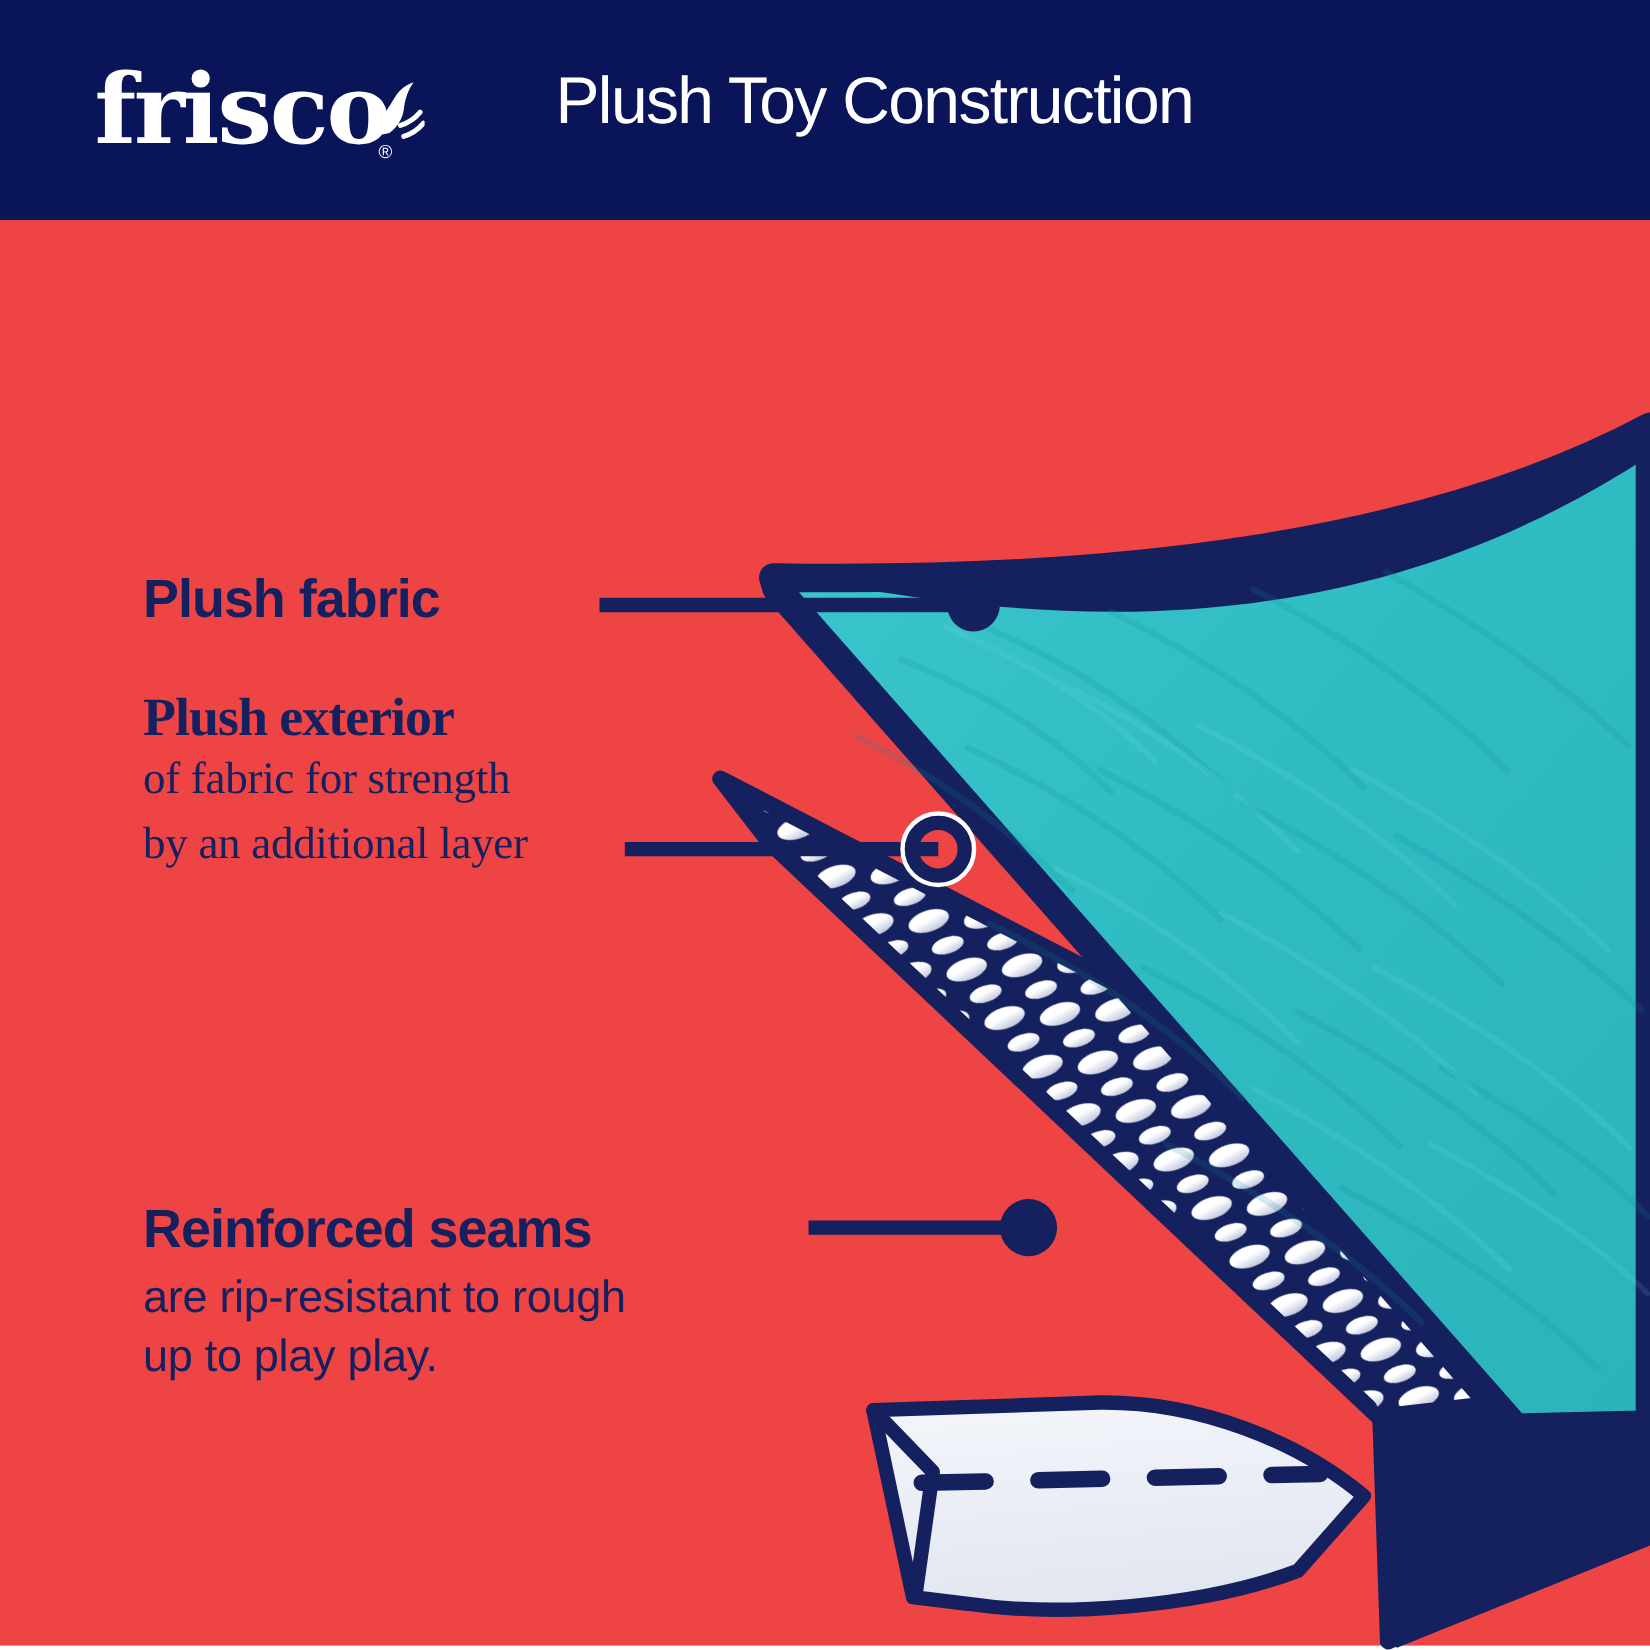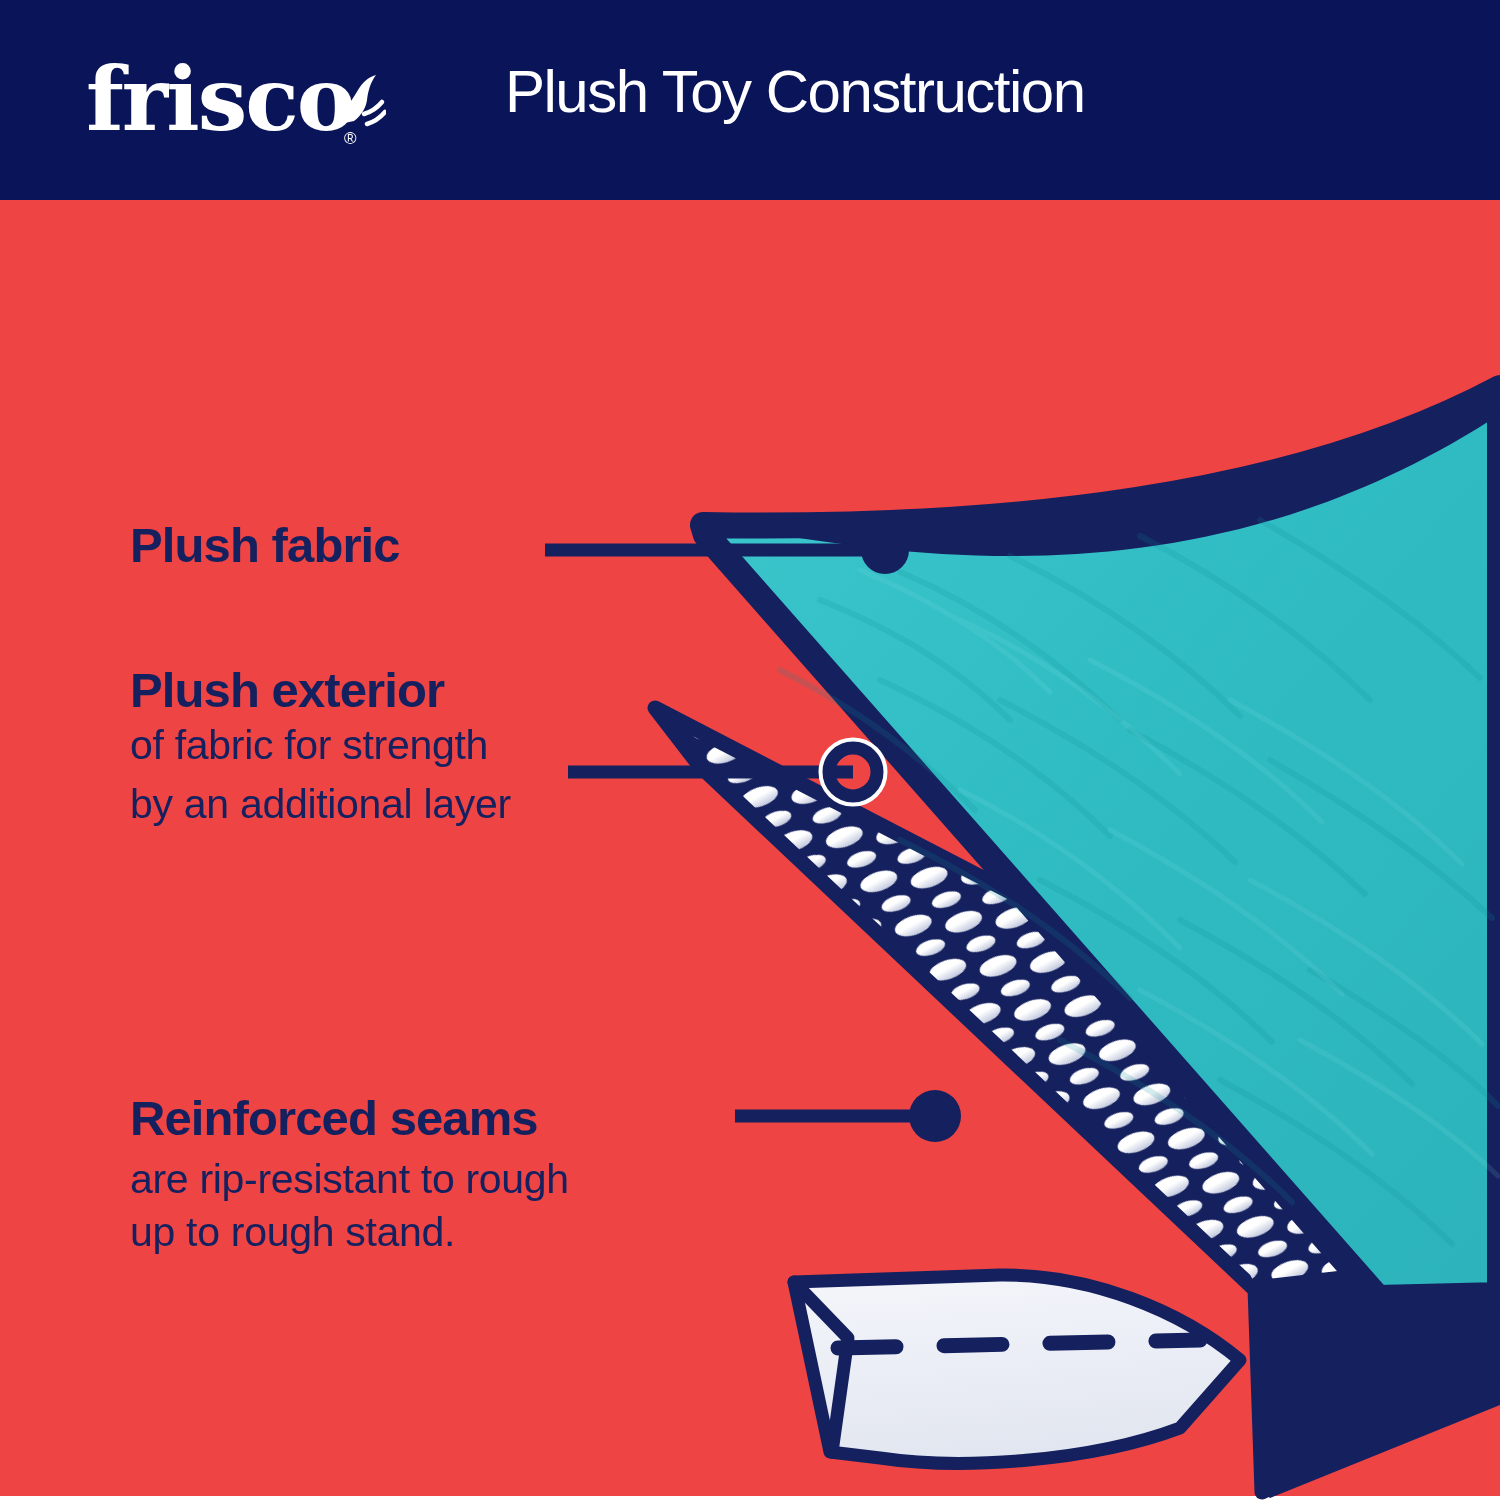--- a/index.html
+++ b/index.html
@@ -66,21 +66,21 @@
     color:#15205e;
     font-size:41px;
     font-weight:400;
     letter-spacing:-0.3px;
     line-height:53px;
     white-space:nowrap;
     margin-top:6px;
   }
 
   #callout-1 { left:130px; top:505px; }
-  #callout-2 { left:130px; top:650px; }
+  #callout-2 { left:130px; top:612px;font-family:Liberation Serif, serif; }
   #callout-3 { left:130px; top:1078px; }
 </style>
 </head>
 <body>
 
 <div id="stage">
 
   <div id="header">
 
     <div id="logo-wrap">
@@ -259,16 +259,16 @@
 
   <div class="callout" id="callout-2">
     <div class="callout-heading">Plush exterior</div>
     <div class="callout-body" style="margin-top:0">of fabric for strength</div>
     <div class="callout-body">by an additional layer</div>
   </div>
 
   <div class="callout" id="callout-3">
     <div class="callout-heading">Reinforced seams</div>
     <div class="callout-body">are rip-resistant to rough</div>
-    <div class="callout-body" style="margin-top:0">up to rough stand.</div>
+    <div class="callout-body" style="margin-top:0">up to play play.</div>
   </div>
 
 </div>
 
 </body></html>

